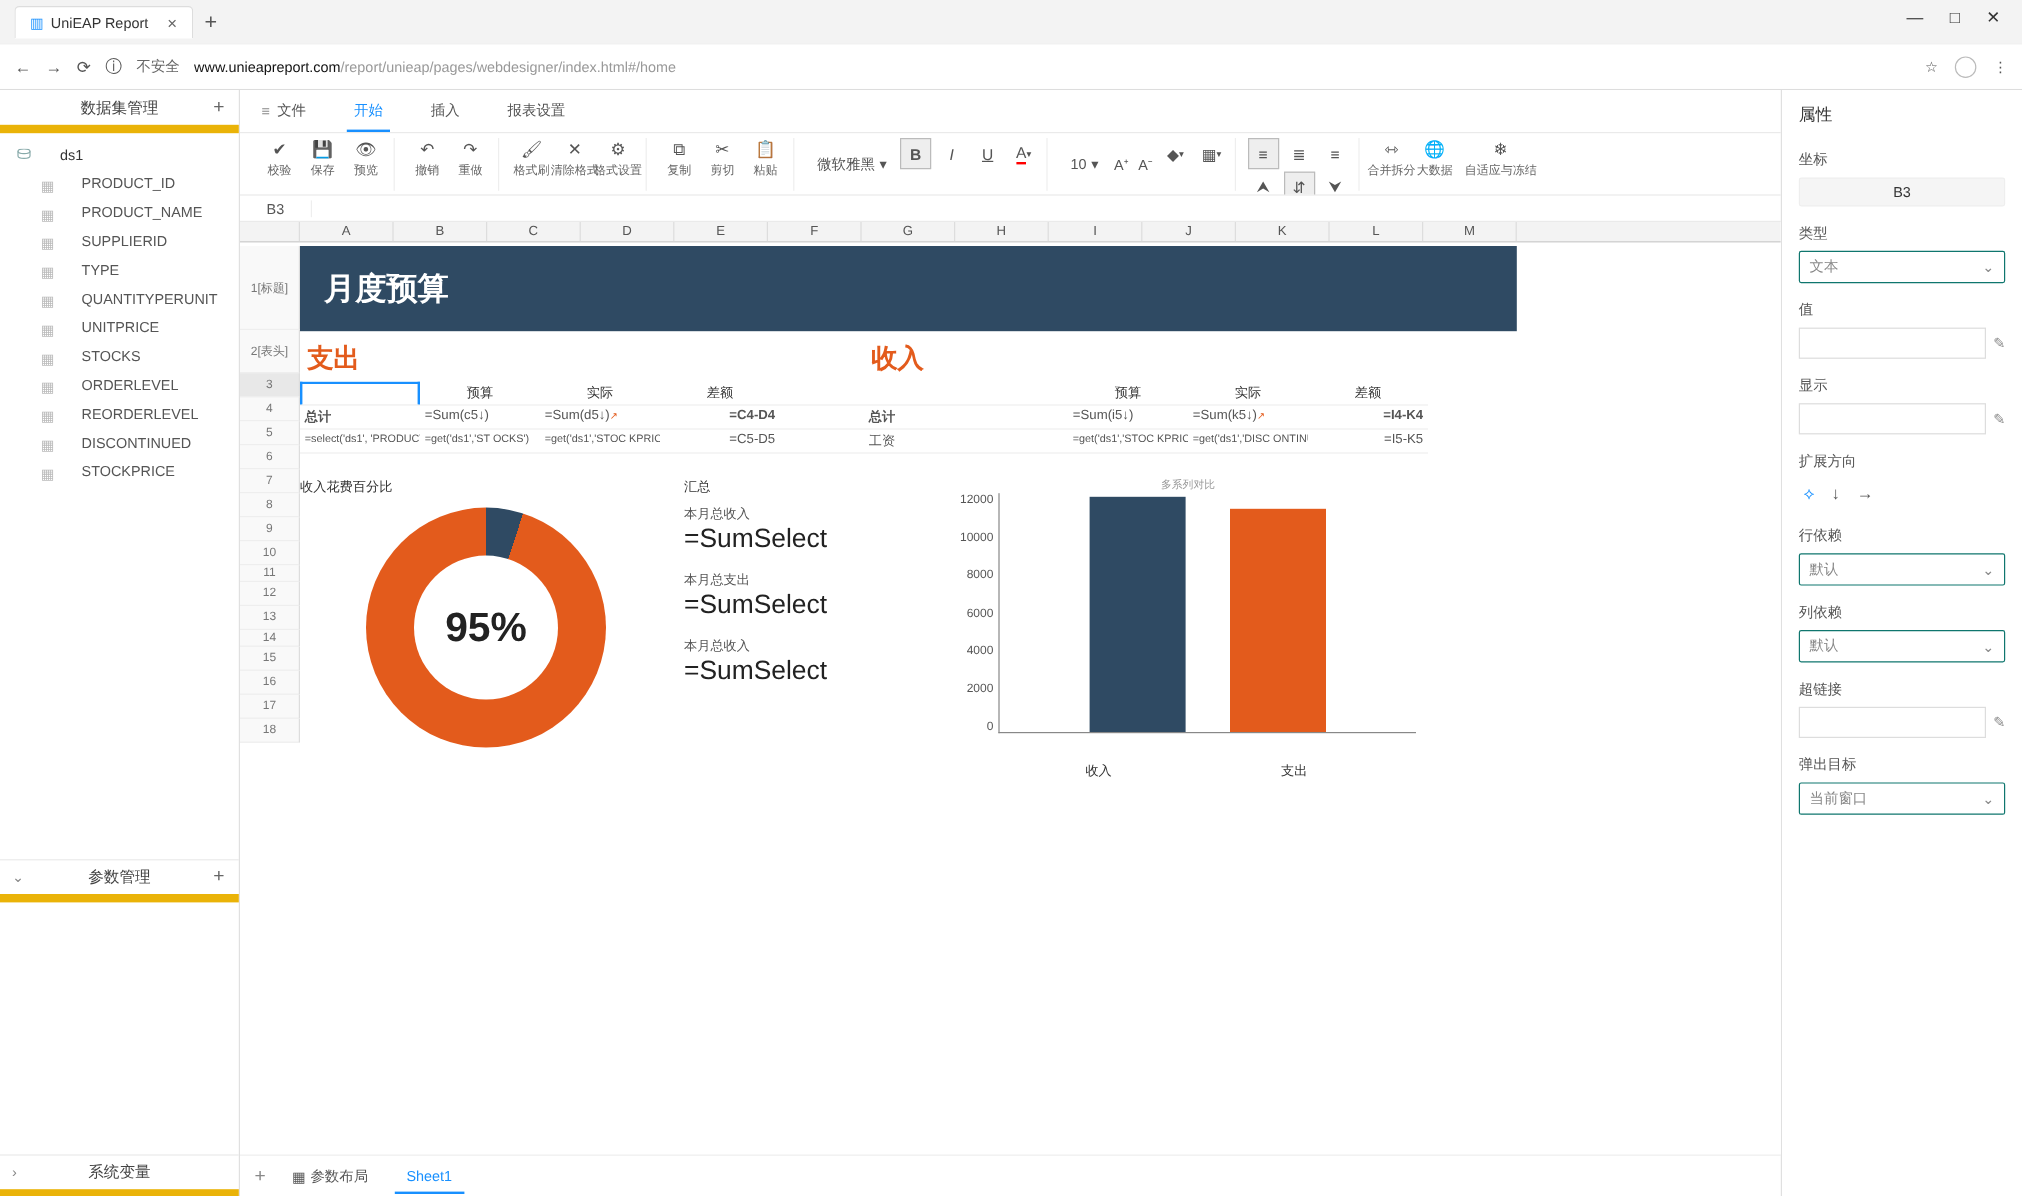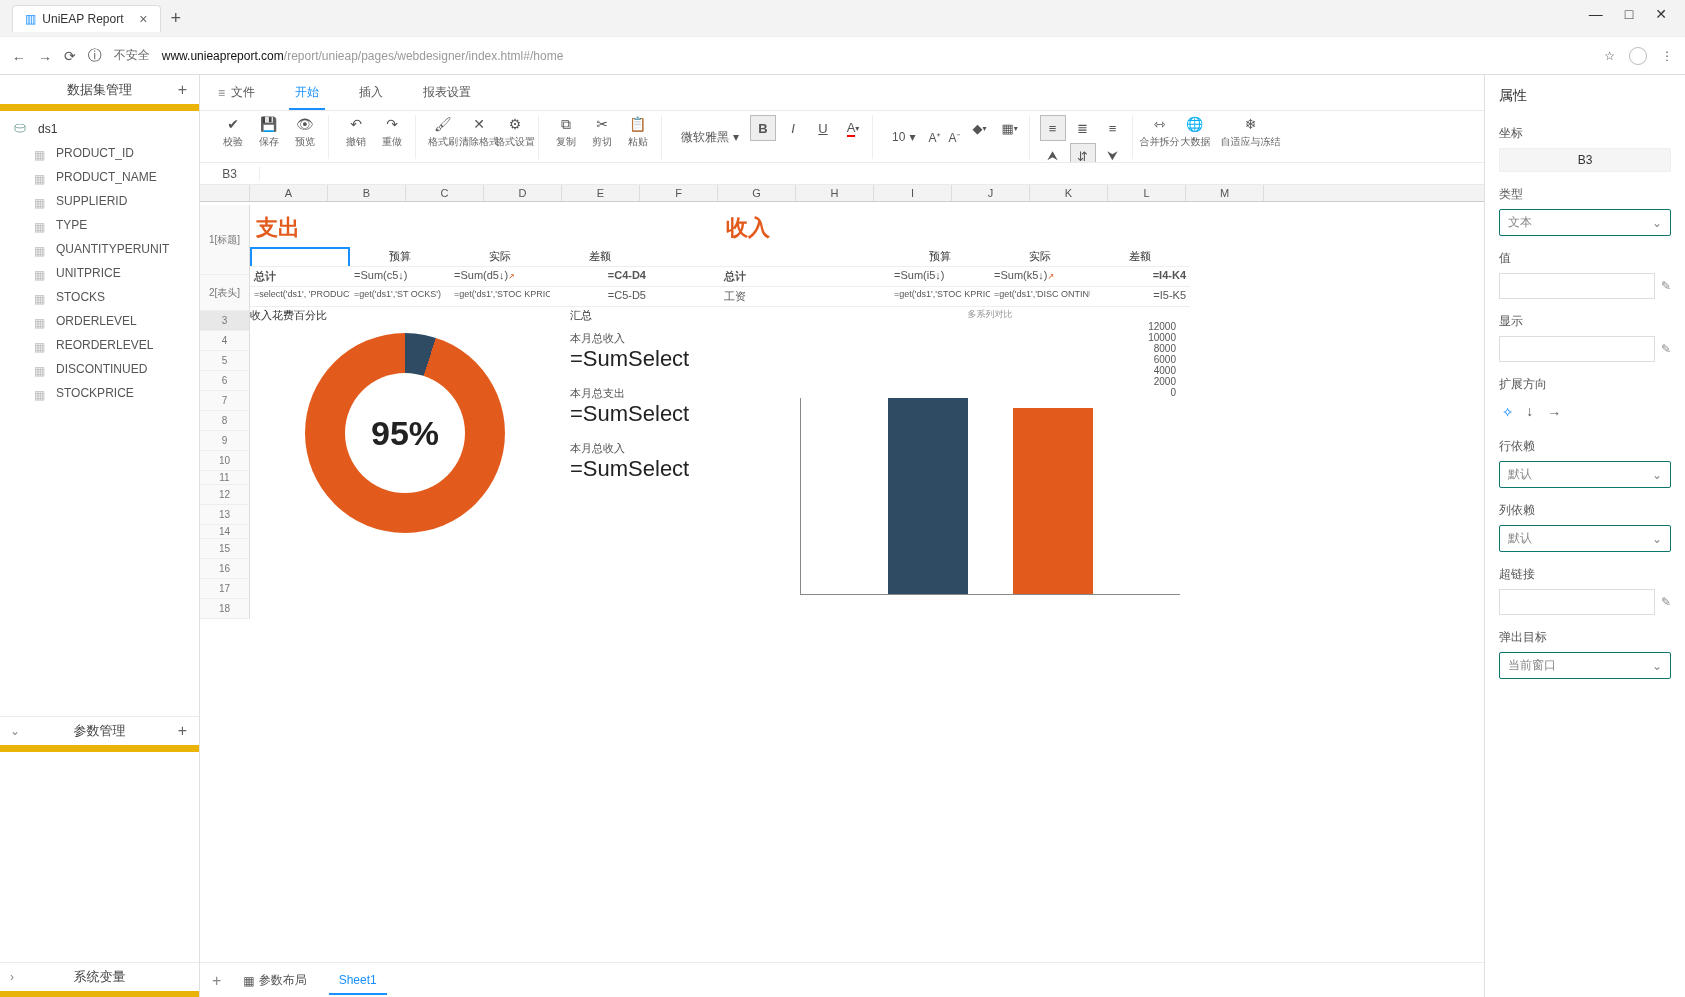--- a/index.html
+++ b/index.html
@@ -22,21 +22,21 @@
 .win-controls { position: absolute; top: 6px; right: 18px; display: flex; gap: 22px; color: #333; font-size: 14px; }
 
 
 .app { display: grid; grid-template-columns: 200px 1fr 200px; height: calc(997px - 74px); }
 
 
 .left { border-right: 1px solid #e0e0e0; display: flex; flex-direction: column; }
 .left-header, .collapsible-header { display: flex; align-items: center; justify-content: center; position: relative; height: 36px; font-size: 13px; color: #444; border-bottom: 7px solid #eab308; }
 .left-header .plus, .collapsible-header .plus { position: absolute; right: 12px; color: #666; font-size: 16px; }
 .tree { padding: 6px 8px; overflow-y: auto; flex: 0 0 auto; }
-.tree-item { display: flex; align-items: center; gap: 12px; padding: 5px 6px; color: #555; font-size: 12px; cursor: pointer; }
+.tree-item { display: flex; align-items: center; gap: 24px; padding: 5px 6px; color: #555; font-size: 12px; cursor: pointer; }
 .tree-item.ds-root { color: #333; }
 .ds-icon { width: 12px; height: 10px; display: inline-flex; }
 .field-icon { width: 10px; height: 10px; display: inline-flex; opacity: .4; }
 .tree-indent { margin-left: 20px; }
 .left-spacer { flex: 1; }
 .collapsible-header { border-top: 1px solid #eaeaea; }
 .collapsible-header .chev { position: absolute; left: 10px; color: #888; font-size: 12px; }
 
 
 .center { display: flex; flex-direction: column; border-right: 1px solid #e0e0e0; }
@@ -76,35 +76,35 @@
 .sec-label { color:#e35b1c; font-size:22px; font-weight:bold; width:400px; padding:4px 6px; }
 .sec-label2 { color:#e35b1c; font-size:22px; font-weight:bold; padding:4px 6px; }
 
 .data-grid { display:grid; grid-template-columns: 100px 100px 100px 100px 70px 170px 100px 100px 100px; font-size:11px; color:#555; width:1014px; }
 .data-grid div { border-bottom:1px solid #eee; padding:2px 4px; height:20px; overflow:hidden; white-space:nowrap; }
 .hdr { text-align:center; color:#333; }
 .bold { font-weight:bold; }
 .active-cell { border:2px solid #1890ff; height:20px; }
 .small-tri { color:#e35b1c; font-size:8px; }
 
-.charts-row { display:flex; width:1014px; margin-top:1px; gap:10px; }
+.charts-row { display:flex; width:1014px; margin-top:20px; gap:10px; }
 .donut-area { width:310px; display:flex; flex-direction:column; align-items:center; }
 .donut-title { font-size:11px; color:#333; align-self:flex-start; margin-bottom:6px; }
 .donut { width:200px; height:200px; border-radius:50%; background: conic-gradient(#2f4a63 0deg 18deg, #e35b1c 18deg 360deg); display:flex; align-items:center; justify-content:center; margin-top:4px;}
 .donut-inner { width:120px; height:120px; border-radius:50%; background:#fff; display:flex; align-items:center; justify-content:center; font-size:34px; font-weight:bold; color:#222; }
 
 .summary-area { width:220px; }
 .summary-title { font-size:11px; color:#333; margin-bottom:8px; }
 .summary-block { margin-bottom:14px; }
 .summary-block .lbl { font-size:11px; color:#555; }
 .summary-block .val { font-size:22px; color:#222; }
 
 .bar-chart { width:380px; }
 .bar-chart .bc-title { font-size:9px; color:#999; text-align:center; }
-.bar-plot { display:flex; height:220px;flex-direction:column; }
+.bar-plot { display:flex; height:220px; }
 .y-axis { display:flex; flex-direction:column; justify-content:space-between; font-size:10px; color:#555; padding-right:4px; text-align:right; height:200px; }
 .plot-box { flex:1; border-left:1px solid #888; border-bottom:1px solid #888; height:200px; position:relative; display:flex; align-items:flex-end; justify-content:space-around; padding:0 20px; }
 .plot-box::before, .plot-box::after { content:""; }
 .bar { width:80px; }
 .bar.b1 { background:#2f4a63; height: 196px; }
 .bar.b2 { background:#e35b1c; height: 186px; }
 .x-labels { display:flex; justify-content:space-around; font-size:11px; color:#333; padding:4px 20px 0 34px; }
 
 .sheet-tabs { height:36px; border-top:1px solid #eaeaea; display:flex; align-items:center; padding-left:12px; gap:12px; }
 .sheet-tabs .st-btn { display:flex; align-items:center; gap:4px; padding:6px 10px; cursor:pointer; color:#555; font-size:12px; }
@@ -404,20 +404,21 @@
         <div>12</div>
         <div>13</div>
         <div style="height:14px;">14</div>
         <div>15</div>
         <div>16</div>
         <div>17</div>
         <div>18</div>
       </div>
 
       <div class="sheet-content">
+        <div class="title-band">月度预算</div>
         <div class="sec-row">
           <div class="sec-label">支出</div>
           <div style="width:70px;"></div>
           <div class="sec-label2">收入</div>
         </div>
 
         <div class="data-grid">
 
           <div style="padding:0;">
               <div class="active-cell"></div>

